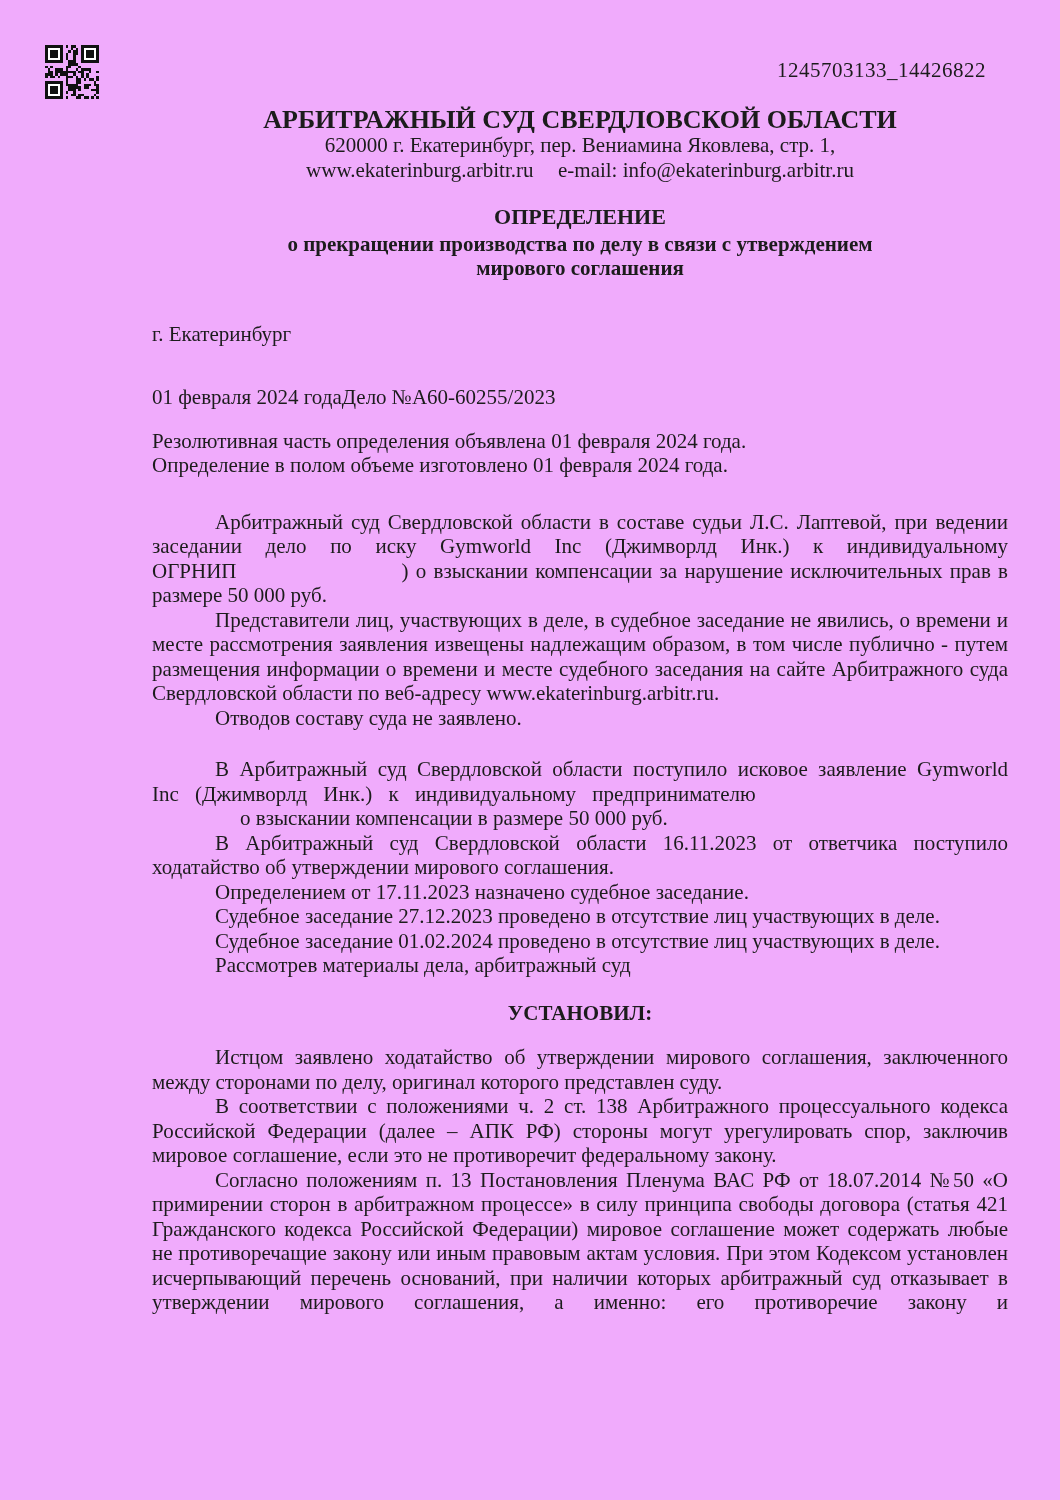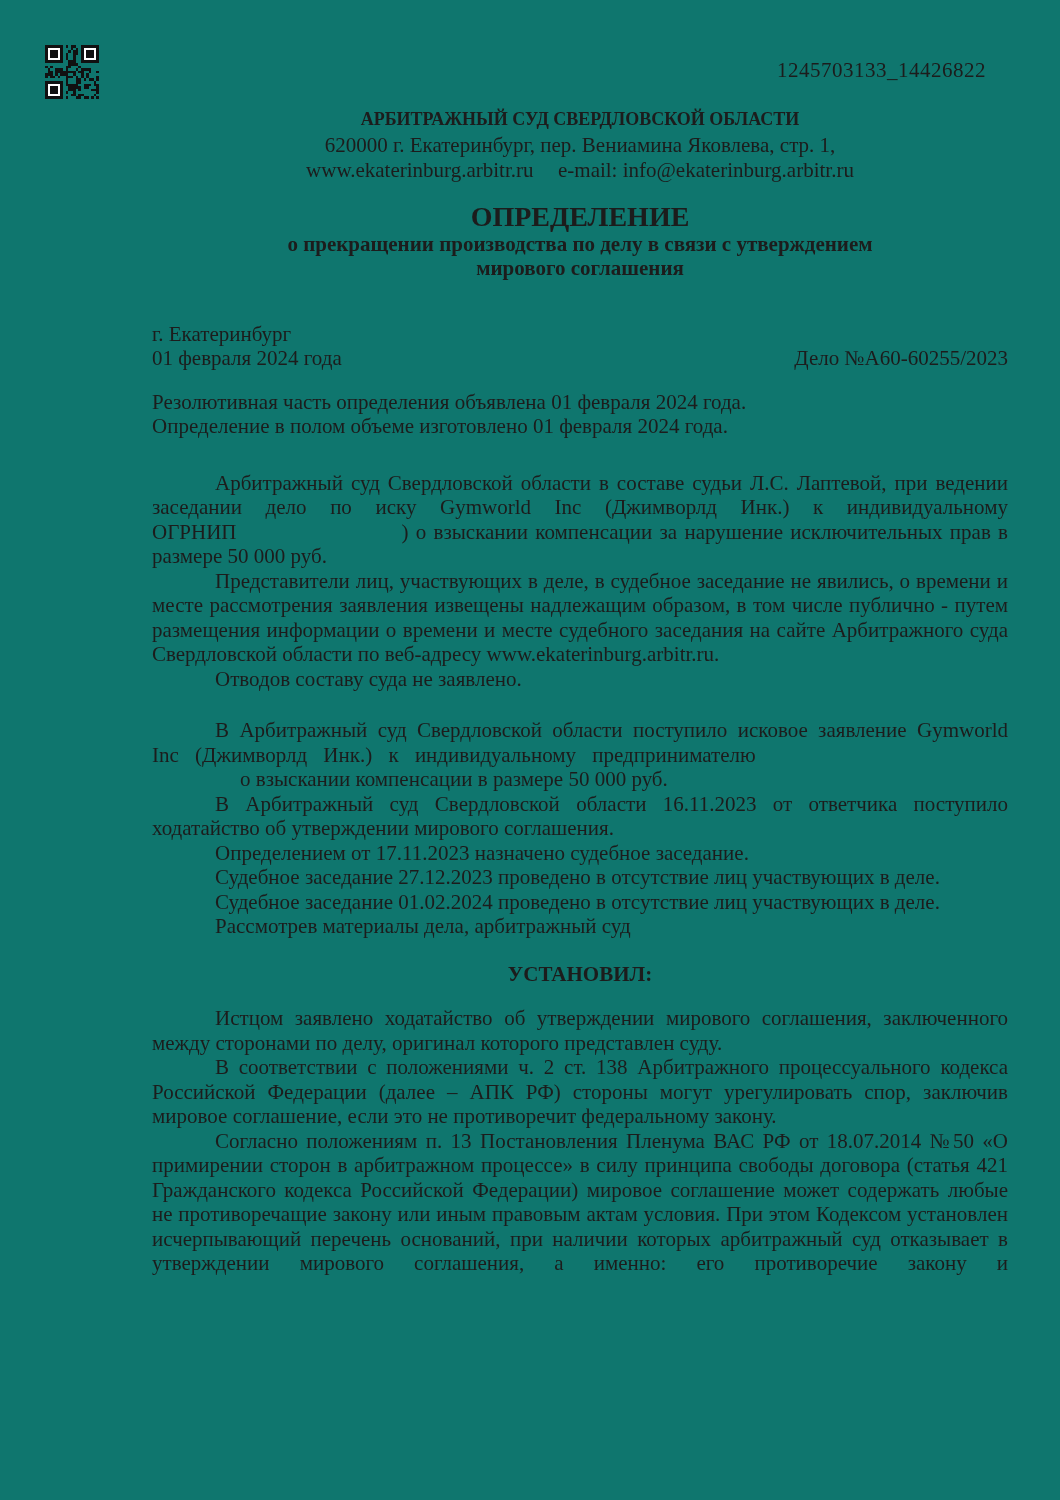--- a/index.html
+++ b/index.html
@@ -4,46 +4,46 @@
 <style>
   html, body { margin: 0; padding: 0; }
   body {
     width: 1060px; height: 1500px;
     background: #f4f4f2;
     font-family: "Liberation Serif", "DejaVu Serif", serif;
   }
   .page {
     position: relative;
     width: 1060px; height: 1500px;
-    background: #0f766e;
+    background: #f0abfc;
     color: #1c1c1c;
     overflow: hidden;
   }
   .qr {
     position: absolute; left: 45px; top: 45px;
     width: 54px; height: 54px;
   }
   .qr svg { width: 54px; height: 54px; shape-rendering: crispEdges; }
   .doc-number {
     position: absolute; top: 58px; right: 74px;
     font-size: 21px; letter-spacing: 0.5px;
   }
   .content {
     position: absolute; left: 152px; top: 106px;
     width: 856px;
     font-size: 21px;
     line-height: 24.5px;
   }
   .center { text-align: center; }
   .bold { font-weight: bold; }
-  .court-name { font-size: 18px; line-height: 27px; }
-  .det-heading { font-size: 28px; margin-top: 23px; }
+  .court-name { font-size: 26px; line-height: 27px; }
+  .det-heading { font-size: 22px; margin-top: 23px; }
   .sub1 { margin-top: 2px; }
   .city-line { margin-top: 41px; }
-  .date-row { display: flex; justify-content: space-between; }
+  .date-row { display: flex; justify-content: flex-start; margin-top: 39px; }
   .resolutive-block { margin-top: 19px; }
   .intro-block { margin-top: 32px; }
   .repr-block { }
   .claim-block { margin-top: 27px; }
   .ustanovil { margin-top: 23px; margin-bottom: 20px; }
   .line { min-height: 24.5px; }
   .indent { padding-left: 63px; }
   .claim-cont { padding-left: 88px; }
   .jline { text-align: justify; text-align-last: justify; }
   .flexline { display: flex; align-items: baseline; }

